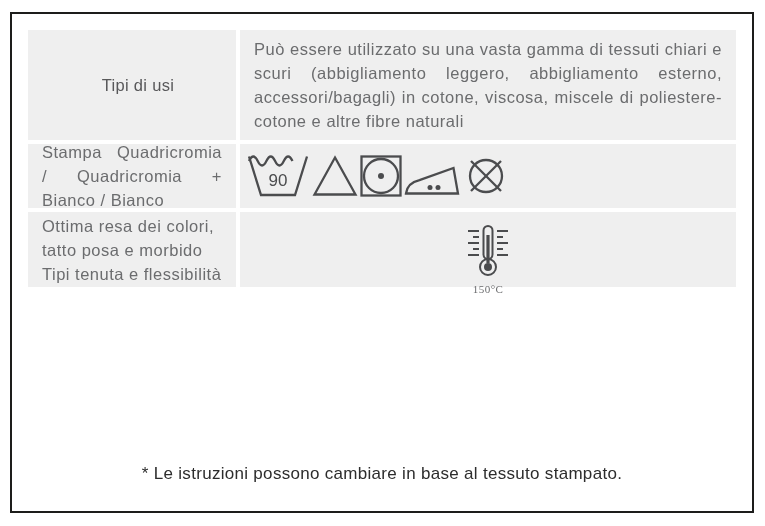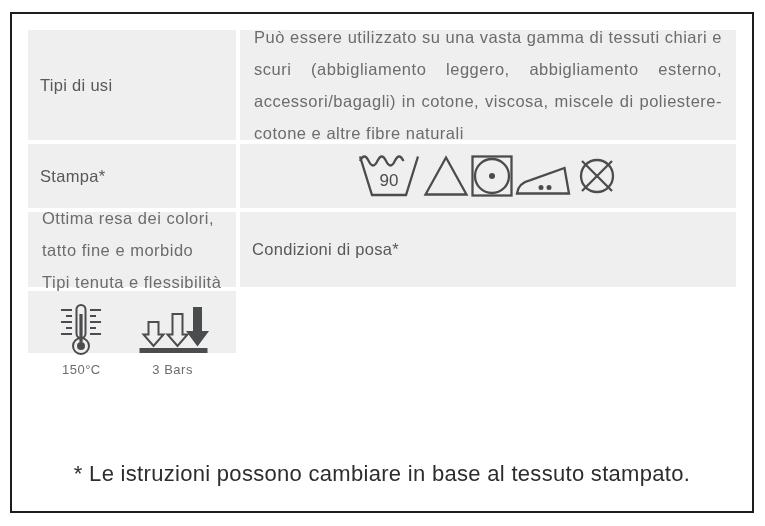--- a/index.html
+++ b/index.html
@@ -33,65 +33,67 @@
     background: var(--cell-bg, #efefef);
     box-sizing: border-box;
   }
   .cell.label {
     display: flex;
     align-items: center;
     padding-left: 12px;
     color: var(--label-text, #58585a);
     font-size: 16.5px;
     letter-spacing: 0.3px;
+    justify-content: center;
   }
   .cell.value {
     display: flex;
     flex-direction: column;
     justify-content: center;
     padding: 6px 14px;
     color: var(--value-text, #6b6c6e);
     font-size: 16.5px;
-    line-height: 32px;
+    line-height: 24px;
     letter-spacing: 0.5px;
   }
   .cell.value p { margin: 0; }
   .cell.value p.just { text-align: justify; }
   .cell.icons {
     display: flex;
-    justify-content: center;
+    justify-content: flex-start;
     align-items: center;
     padding: 0 4px;
     color: var(--icon-stroke, #4b4c4e);
   }
   .cell.conds {
     display: flex;
     justify-content: space-evenly;
     align-items: flex-start;
     padding-top: 10px;
     color: var(--icon-stroke, #4b4c4e);
   }
   .cond-group {
     display: flex;
     flex-direction: column;
     align-items: center;
     gap: 5px;
   }
   .cond-caption {
     color: var(--value-text, #6b6c6e);
-    font-size: 13px;
+    font-size: 11px;
     letter-spacing: 0.5px;
+    font-family: Liberation Serif, serif;
   }
   .footnote {
     height: 42px;
     display: flex;
     align-items: center;
     justify-content: center;
     color: var(--footnote-text, #2d2d2d);
-    font-size: 22px;
+    font-size: 17px;
     letter-spacing: 0.3px;
   }
   svg { display: block; }
   svg text {
     font-family: "Liberation Sans", sans-serif;
     fill: var(--icon-stroke, #4b4c4e);
   }
 </style>
 </head>
 <body>
@@ -99,22 +101,22 @@
 <div class="frame">
   <div class="grid">
 
     <div class="cell label">
       <span>Tipi di usi</span>
     </div>
     <div class="cell value">
       <p class="just">Può essere utilizzato su una vasta gamma di tessuti chiari e scuri (abbigliamento leggero, abbigliamento esterno, accessori/bagagli) in cotone, viscosa, miscele di poliestere-cotone e altre fibre naturali</p>
     </div>
 
-    <div class="cell label">
-      <span>Stampa*</span>
+    <div class="cell value">
+      <p class="just">Stampa Quadricromia / Quadricromia + Bianco / Bianco</p>
     </div>
 
     <div class="cell icons">
 
       <svg width="68" height="52" viewBox="0 0 68 52" fill="none" stroke="currentColor" stroke-width="2.3">
         <path d="M5,11 c2.9,-6 5.8,-6 8.7,0 c2.9,6 5.8,6 8.7,0 c2.9,-6 5.8,-6 8.7,0 c2.9,6 5.8,6 8.7,0 c2.9,-6 5.8,-6 8.7,0"></path>
         <path d="M5,6.5 L17,45 L51,45 L63,6.5"></path>
         <text x="34" y="36" text-anchor="middle" font-size="17" stroke="none">90</text>
       </svg>
 
@@ -136,27 +138,24 @@
 
       <svg width="48" height="48" viewBox="0 0 48 48" fill="none" stroke="currentColor" stroke-width="2.3">
         <circle cx="24" cy="24" r="16"></circle>
         <line x1="9" y1="9" x2="39" y2="39"></line>
         <line x1="39" y1="9" x2="9" y2="39"></line>
       </svg>
 
     </div>
 
     <div class="cell value">
-      <p>Ottima resa dei colori, tatto fine e morbido</p>
+      <p>Ottima resa dei colori, tatto posa e morbido</p>
       <p>Tipi tenuta e flessibilità</p>
     </div>
 
-    <div class="cell label">
-      <span>Condizioni di posa*</span>
-    </div>
     <div class="cell conds">
 
       <div class="cond-group">
         <svg width="56" height="56" viewBox="0 0 56 56" fill="none" stroke="currentColor" stroke-width="2">
           <rect x="23.5" y="4" width="9" height="33" rx="4.5"></rect>
           <line x1="28" y1="13" x2="28" y2="41" stroke-width="3.2"></line>
           <circle cx="28" cy="45" r="8"></circle>
           <circle cx="28" cy="45" r="4" fill="currentColor" stroke="none"></circle>
           <line x1="8" y1="9" x2="19" y2="9"></line>
           <line x1="13" y1="15" x2="19" y2="15"></line>
@@ -166,27 +165,18 @@
           <line x1="37" y1="9" x2="48" y2="9"></line>
           <line x1="37" y1="15" x2="43" y2="15"></line>
           <line x1="37" y1="21" x2="48" y2="21"></line>
           <line x1="37" y1="27" x2="43" y2="27"></line>
           <line x1="37" y1="33" x2="48" y2="33"></line>
         </svg>
         <span class="cond-caption">150°C</span>
       </div>
 
 
-      <div class="cond-group">
-        <svg width="76" height="56" viewBox="0 0 76 56" fill="none" stroke="currentColor" stroke-width="2">
-          <path d="M13.5,21 L13.5,33.5 L8.5,33.5 L18.5,45 L28.5,33.5 L23.5,33.5 L23.5,21 Z"></path>
-          <path d="M37.5,13 L37.5,33.5 L32.5,33.5 L42.5,45 L52.5,33.5 L47.5,33.5 L47.5,13 Z"></path>
-          <path d="M58,6 L67,6 L67,30 L74,30 L62.5,45.5 L51,30 L58,30 Z" fill="currentColor" stroke="none"></path>
-          <rect x="4.5" y="47" width="68" height="5" fill="currentColor" stroke="none"></rect>
-        </svg>
-        <span class="cond-caption">3 Bars</span>
-      </div>
 
     </div>
   </div>
 
   <div class="footnote">* Le istruzioni possono cambiare in base al tessuto stampato.</div>
 </div>
 
 </body></html>

